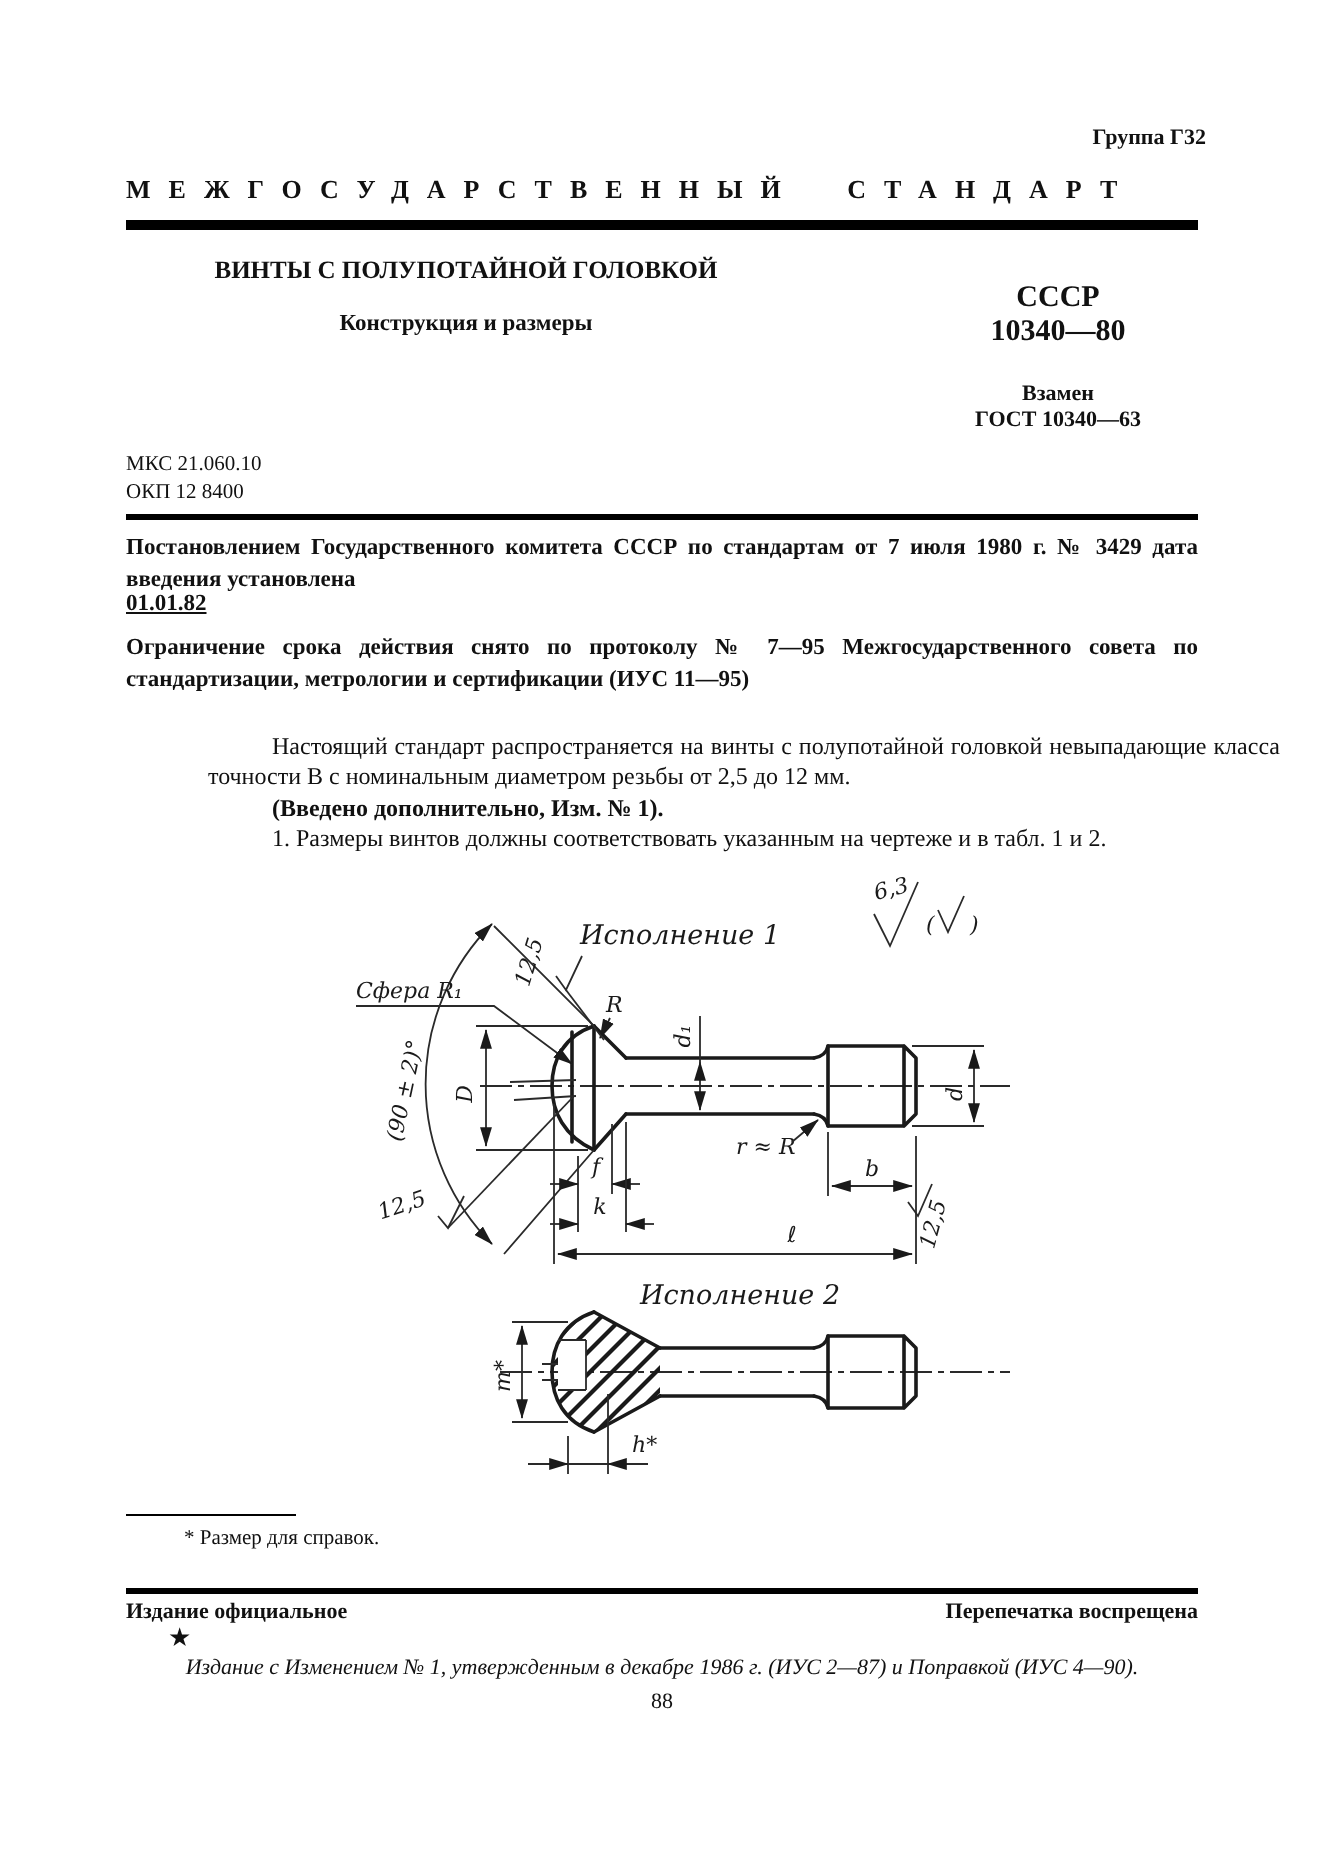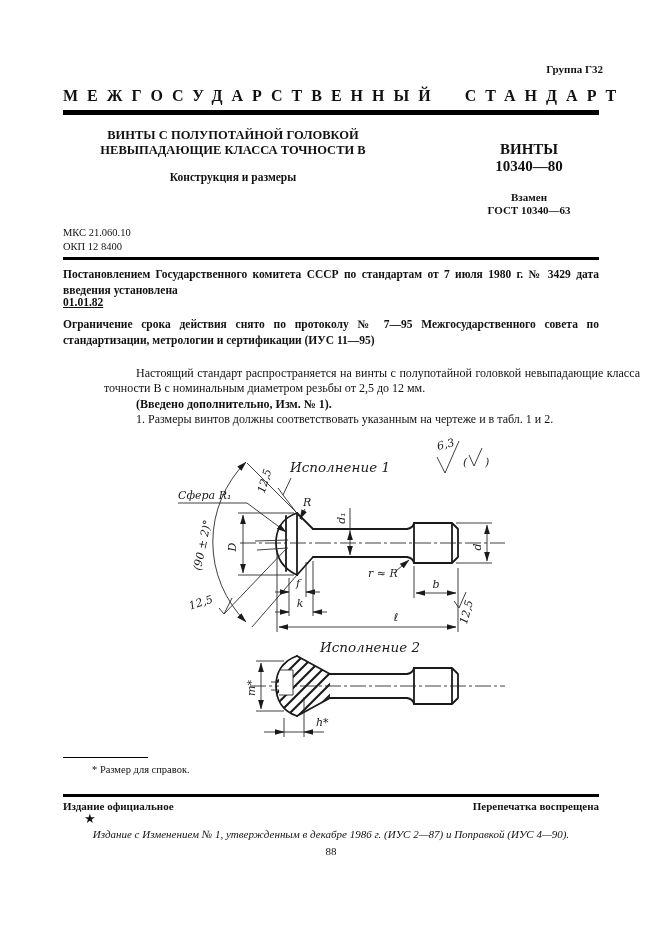--- a/index.html
+++ b/index.html
@@ -1,21 +1,21 @@
 <!DOCTYPE html>
 <html><head>
 <meta charset="utf-8">
 <style>
   html,body{margin:0;padding:0;}
   body{width:661px;height:936px;background:#ffffff;position:relative;
        font-family:"Liberation Serif","DejaVu Serif",serif;color:#111;}
   .abs{position:absolute;}
   .b{font-weight:bold;}
   .group-label{top:63px;left:63px;width:540px;text-align:right;font-size:11px;font-weight:bold;}
-  .std-header{top:87px;left:63px;width:536px;font-size:16px;font-weight:bold;
+  .std-header{top:87px;left:63px;width:536px;font-size:13px;font-weight:bold;
               letter-spacing:9px;word-spacing:12px;white-space:nowrap;}
   .rule-thick{left:63px;width:536px;height:5px;background:#000;top:110px;}
   .rule-mid{left:63px;width:536px;height:3px;background:#000;}
   .title-block{top:128px;left:63px;width:340px;text-align:center;}
   .title-line{font-size:12.5px;font-weight:bold;line-height:15px;}
   .subtitle{margin-top:13px;font-size:11.5px;font-weight:bold;}
   .title-en{margin-top:14px;font-size:10.5px;line-height:13px;}
   .gost-block{top:141px;left:455px;width:148px;text-align:center;}
   .gost-word{font-size:15px;font-weight:bold;line-height:17px;}
   .replaces{margin-top:16px;font-size:11px;font-weight:bold;line-height:13px;}
@@ -41,26 +41,25 @@
 </style>
 </head>
 <body>
 
 <div class="abs group-label">Группа Г32</div>
 <div class="abs std-header">МЕЖГОСУДАРСТВЕННЫЙ СТАНДАРТ</div>
 <div class="abs rule-thick"></div>
 
 <div class="abs title-block">
   <div class="title-line">ВИНТЫ С ПОЛУПОТАЙНОЙ ГОЛОВКОЙ</div>
-  <div class="title-line">НЕВЫПАДАЮЩИЕ КЛАССА ТОЧНОСТИ В</div>
   <div class="subtitle">Конструкция и размеры</div>
 </div>
 
 <div class="abs gost-block">
-  <div class="gost-word">ВИНТЫ</div>
+  <div class="gost-word">СССР</div>
   <div class="gost-word">10340—80</div>
   <div class="replaces">
     <div>Взамен</div>
     <div>ГОСТ 10340—63</div>
   </div>
 </div>
 
 <div class="abs codes">
   <div>МКС 21.060.10</div>
   <div>ОКП 12 8400</div>

